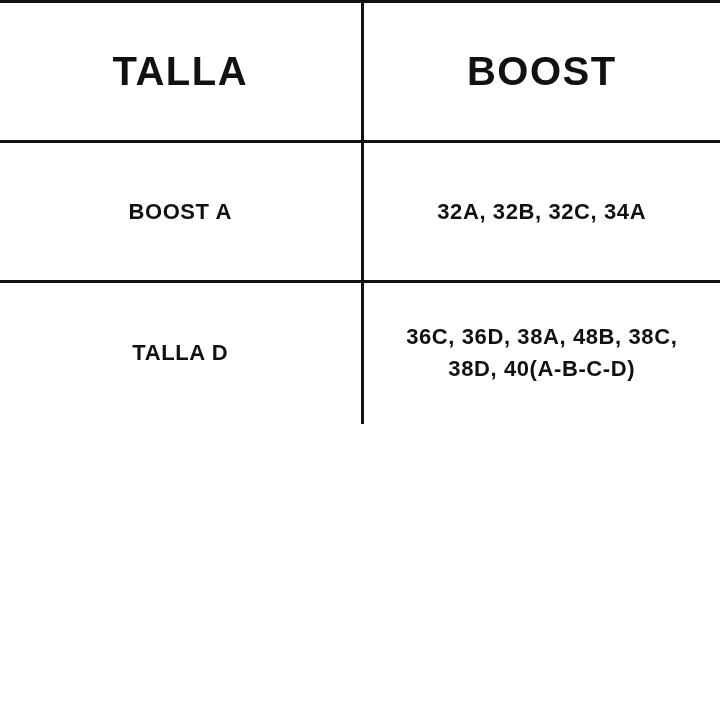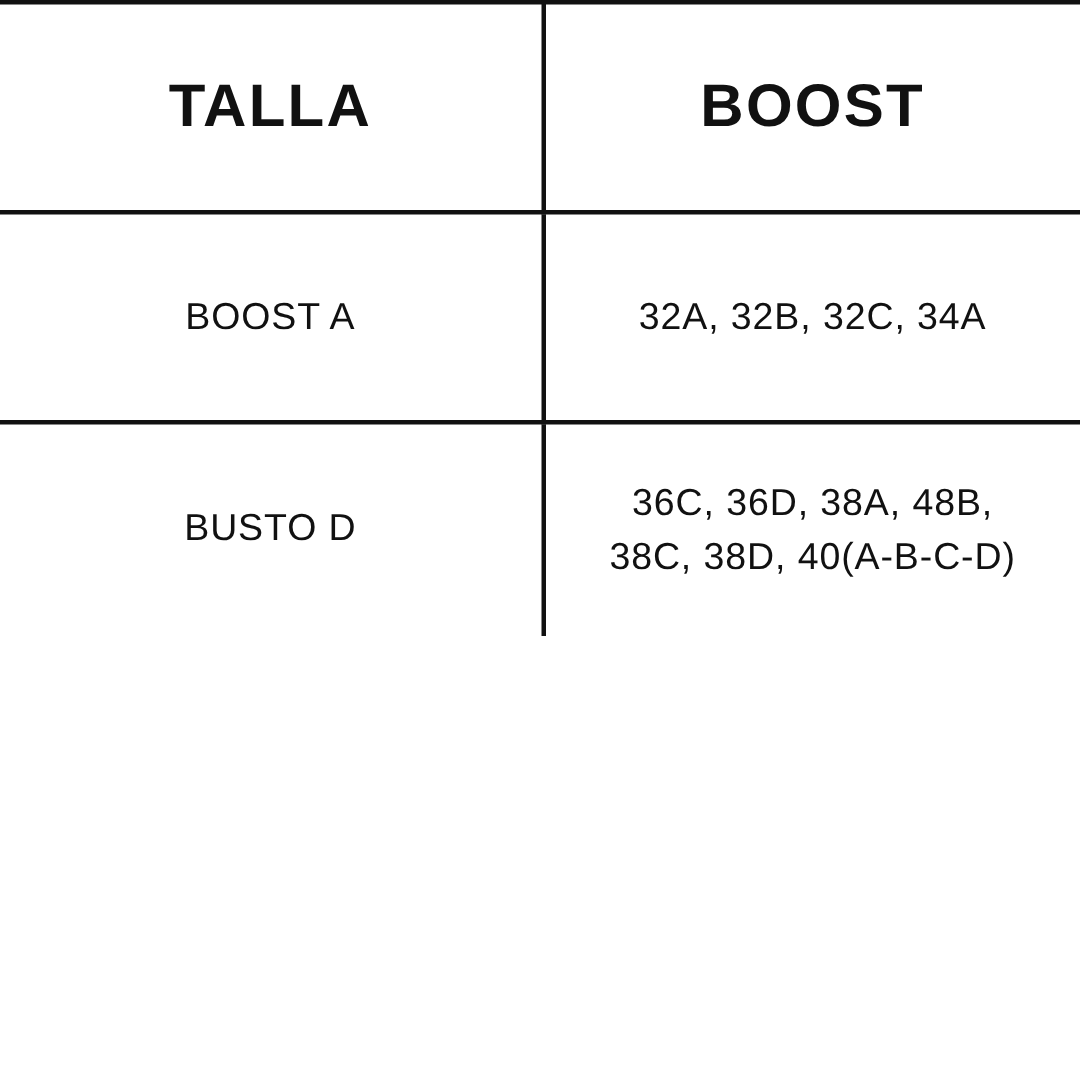--- a/index.html
+++ b/index.html
@@ -50,22 +50,22 @@
   }
 
   thead th {
     height: 140px;
     font-size: 40px;
     font-weight: bold;
     letter-spacing: 1.5px;
   }
   tbody td {
     height: 140px;
-    font-size: 25px;
-    font-weight: normal;
+    font-size: 22px;
+    font-weight: bold;
     letter-spacing: 0.6px;
   }
   tbody tr:last-child td {
     border-bottom: none;
     height: 142px;
   }
   .cell-label {
     display: block;
     line-height: 1.35;
   }
@@ -95,21 +95,21 @@
       <tr>
         <td>
           <span class="cell-label">BOOST A</span>
         </td>
         <td>
           <span class="cell-value">32A, 32B, 32C, 34A</span>
         </td>
       </tr>
       <tr>
         <td>
-          <span class="cell-label">BUSTO D</span>
+          <span class="cell-label">TALLA D</span>
         </td>
         <td>
           <span class="cell-value">36C, 36D, 38A, 48B, 38C, 38D, 40(A-B-C-D)</span>
         </td>
       </tr>
     </tbody>
   </table>
 </div>
 
 </body></html>

